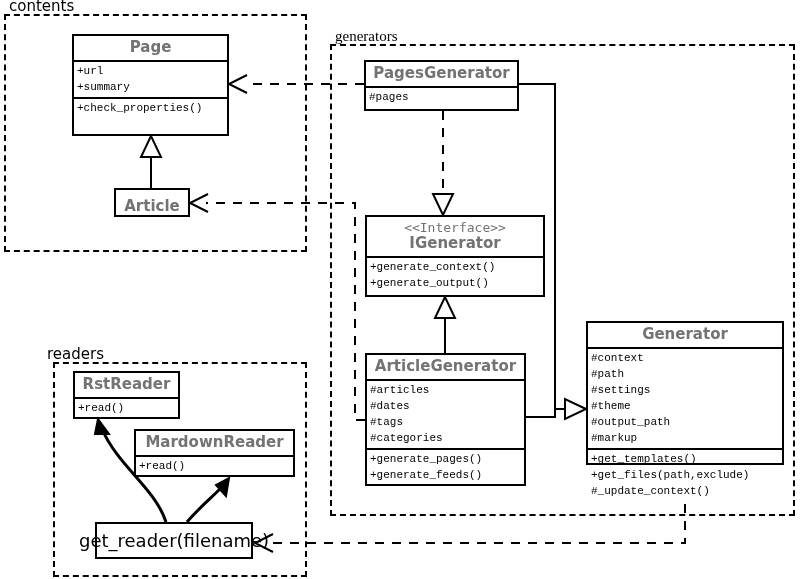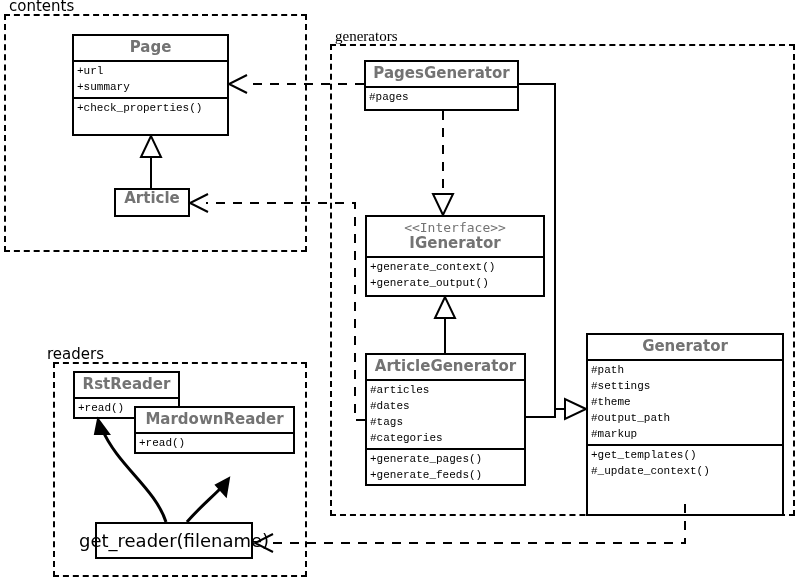--- a/index.html
+++ b/index.html
@@ -59,21 +59,21 @@
     <div class="sec">
       <div class="row">+url</div>
       <div class="row">+summary</div>
     </div>
     <div class="sec">
       <div class="row">+check_properties()</div>
     </div>
   </div>
 
   <div class="cls" style="left:114px;top:188px;width:76px;height:29px;">
-    <div class="hdr" style="padding:0 4px;">
+    <div class="hdr" style="padding:8px 4px;">
       <span>Article</span>
     </div>
   </div>
 
   <div class="cls" style="left:364px;top:60px;width:155px;height:51px;">
     <div class="hdr">
       <span>PagesGenerator</span>
     </div>
     <div class="sec">
       <div class="row">#pages</div>
@@ -100,47 +100,49 @@
       <div class="row">#dates</div>
       <div class="row">#tags</div>
       <div class="row">#categories</div>
     </div>
     <div class="sec">
       <div class="row">+generate_pages()</div>
       <div class="row">+generate_feeds()</div>
     </div>
   </div>
 
-  <div class="cls" style="left:586px;top:321px;width:198px;height:183px;margin-top:12px;">
+  <div class="cls" style="left:586px;top:321px;width:198px;height:144px;">
     <div class="hdr">
       <span>Generator</span>
     </div>
     <div class="sec">
+      <div class="row">#context</div>
       <div class="row">#path</div>
       <div class="row">#settings</div>
       <div class="row">#theme</div>
       <div class="row">#output_path</div>
       <div class="row">#markup</div>
     </div>
     <div class="sec">
       <div class="row">+get_templates()</div>
+      <div class="row">+get_files(path,exclude)</div>
       <div class="row">#_update_context()</div>
     </div>
   </div>
 
   <div class="cls" style="left:73px;top:371px;width:107px;height:48px;">
     <div class="hdr">
       <span>RstReader</span>
     </div>
     <div class="sec">
       <div class="row">+read()</div>
     </div>
   </div>
 
-  <div class="cls" style="left:134px;top:406px;width:161px;height:48px;">
+  <div class="cls" style="left:134px;top:429px;width:161px;height:48px;">
     <div class="hdr">
       <span>MardownReader</span>
     </div>
     <div class="sec">
       <div class="row">+read()</div>
     </div>
   </div>
 
   <div class="plainbox" style="left:95px;top:522px;width:158px;height:37px;">
     <span>get_reader(filename)</span>

